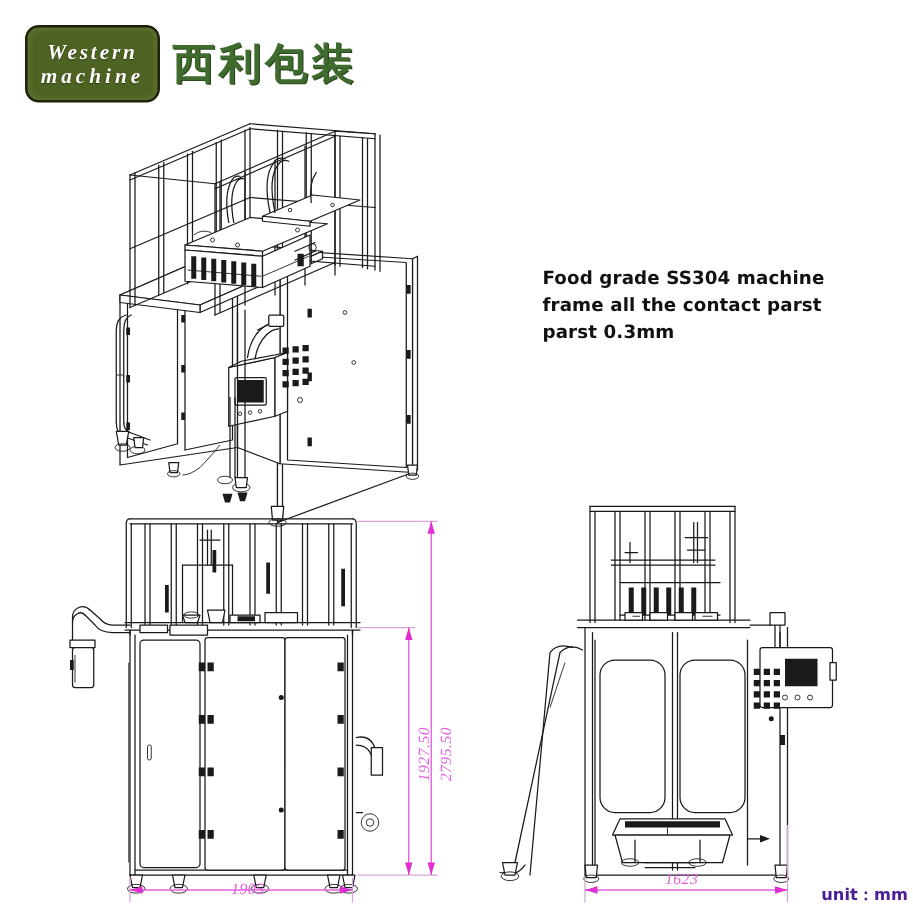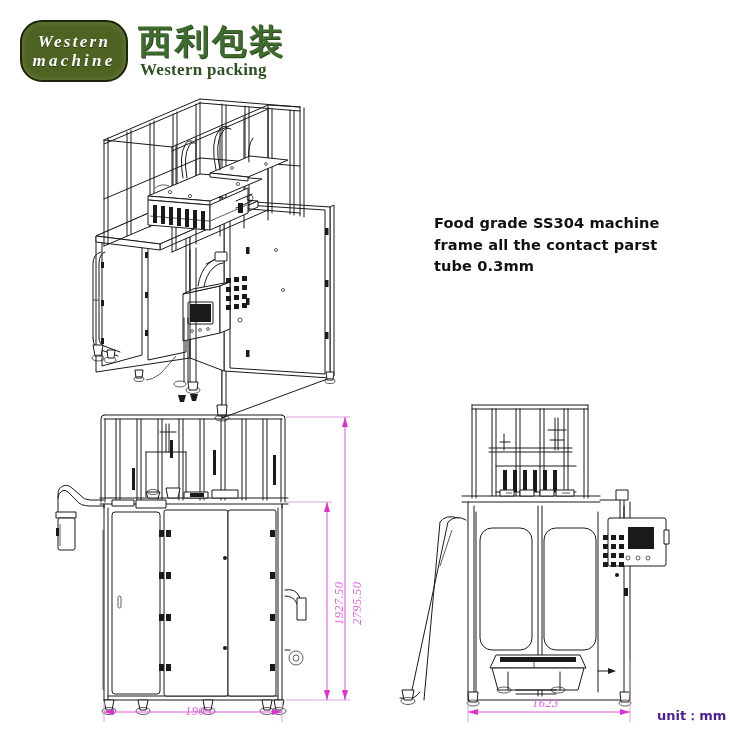--- a/index.html
+++ b/index.html
@@ -8,31 +8,31 @@
     background:#ffffff;
     font-family:"Liberation Sans", sans-serif;
     position:relative;
     overflow:hidden;
   }
   .page{position:absolute;inset:0;}
 
   
   #logo-block{position:absolute;left:20px;top:20px;display:flex;align-items:center;gap:10px;}
   #logo-badge{
-    width:104px;height:58px;border-radius:22px;
+    width:104px;height:58px;border-radius:11px;
     background:#4e6321;border:2px solid #1d2409;
     display:flex;flex-direction:column;align-items:center;justify-content:center;
     box-shadow:inset 0 0 6px rgba(255,255,255,.18);
   }
   #logo-badge span{
     color:#ffffff;font-family:"Liberation Serif",serif;font-style:italic;font-weight:bold;
     font-size:17px;letter-spacing:2.3px;line-height:1.12;text-shadow:0 1px 1px rgba(0,0,0,.45);
   }
   #logo-badge span.l2{letter-spacing:3.2px;}
-  #logo-cn{display:flex;flex-direction:column;line-height:1;}
+  #logo-cn{display:flex;line-height:1;}
   #logo-cn .cn{
     font-family:"DejaVu Sans",sans-serif;font-weight:bold;font-size:34px;color:#3f6b2e;
     letter-spacing:3px;text-shadow:1px 1px 0 #2c4a1f;
   }
   #logo-cn .en{
     font-family:"Liberation Serif",serif;font-weight:bold;font-size:17px;color:#2e4f21;
     letter-spacing:.3px;margin-top:3px;margin-left:2px;
   }
 
   
@@ -71,28 +71,27 @@
 
 <div class="page">
 
   <div id="logo-block">
     <div id="logo-badge">
       <span class="l1">Western</span>
       <span class="l2">machine</span>
     </div>
     <div id="logo-cn">
       <div class="cn">西利包装</div>
-      <div class="en">Western packing</div>
     </div>
   </div>
 
   <div id="spec-text">
     <div>Food grade SS304 machine</div>
     <div>frame all the contact parst</div>
-    <div>tube 0.3mm</div>
+    <div>parst 0.3mm</div>
   </div>
 
   <div id="unit-label">unit：mm</div>
 
   <svg width="730" height="730" viewBox="0 0 730 730">
     <g>
 
       <polygon class="wht" points="222,247 330,207 330,378 222,418"></polygon>
       <polygon class="wht" points="330,207 334,205 334,376 330,378"></polygon>
       <polygon class="wht" points="222,247 226,245 226,416 222,418"></polygon>

